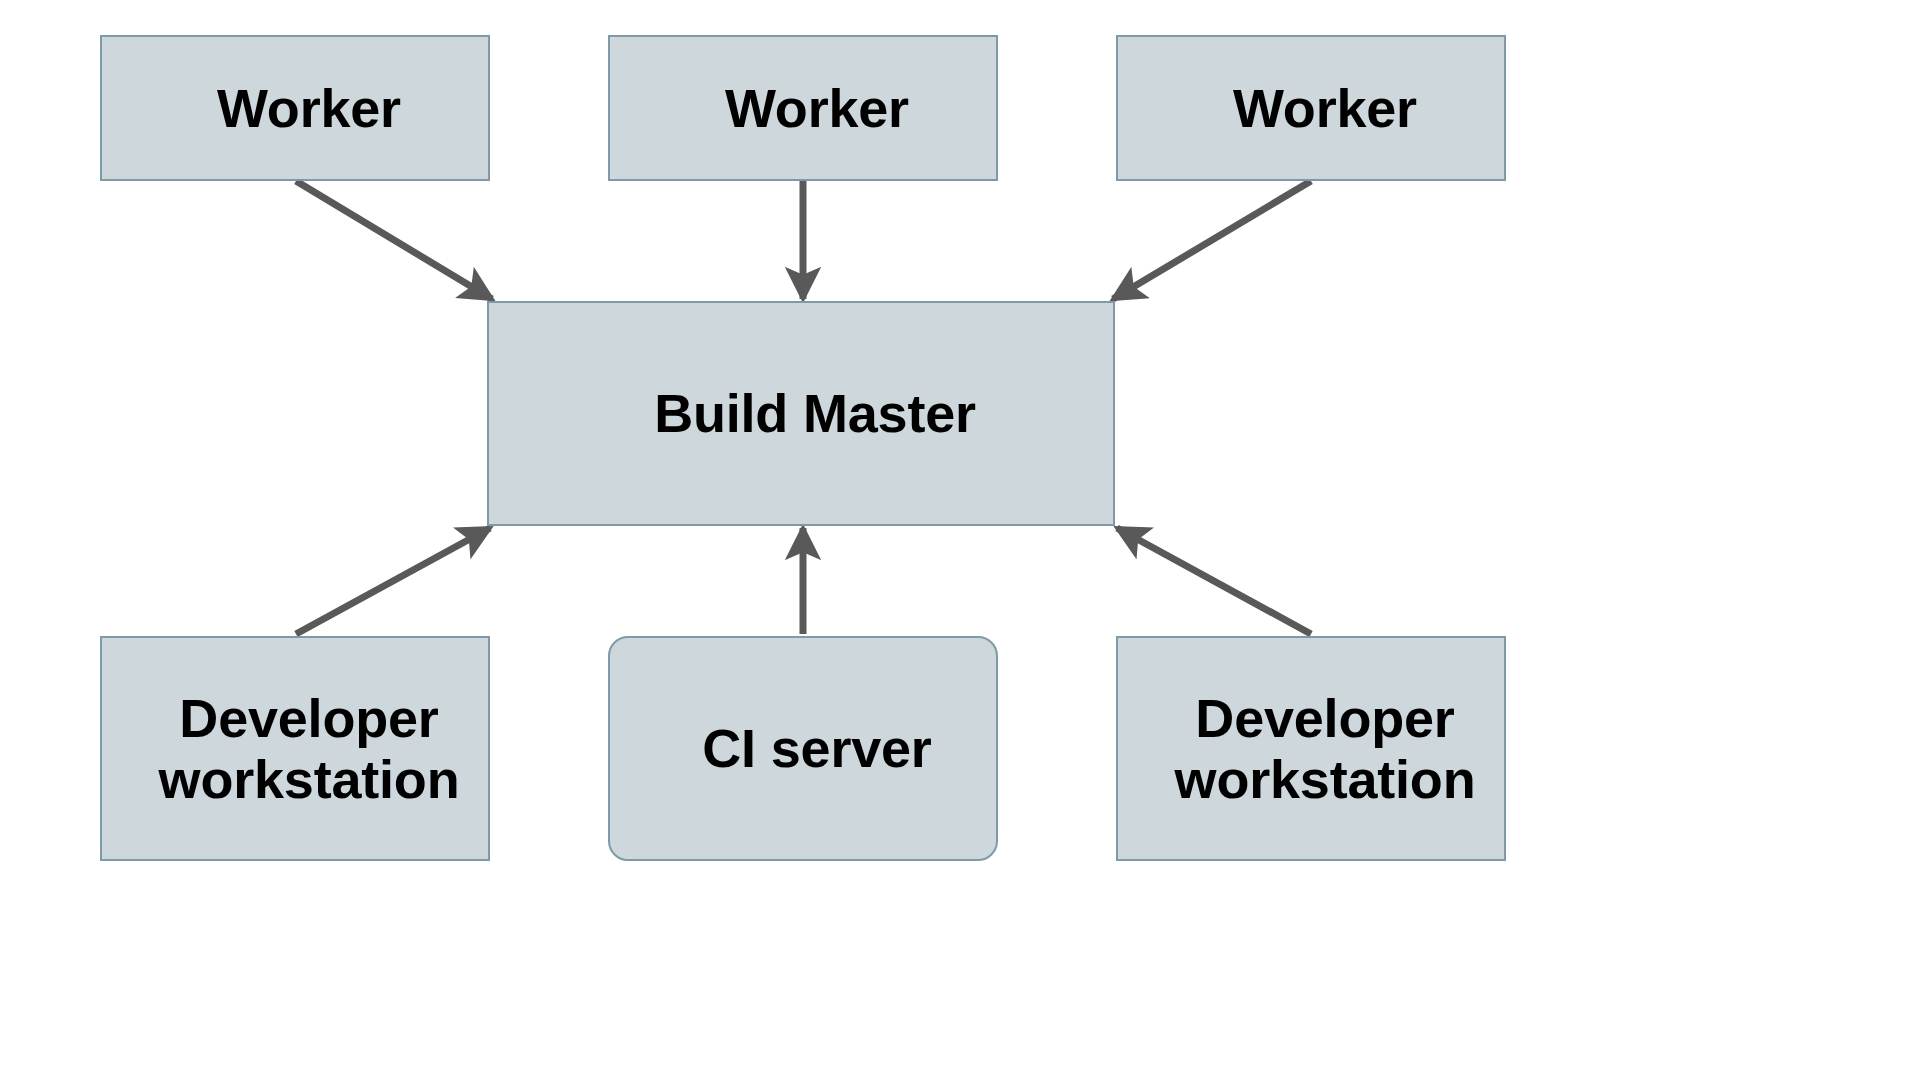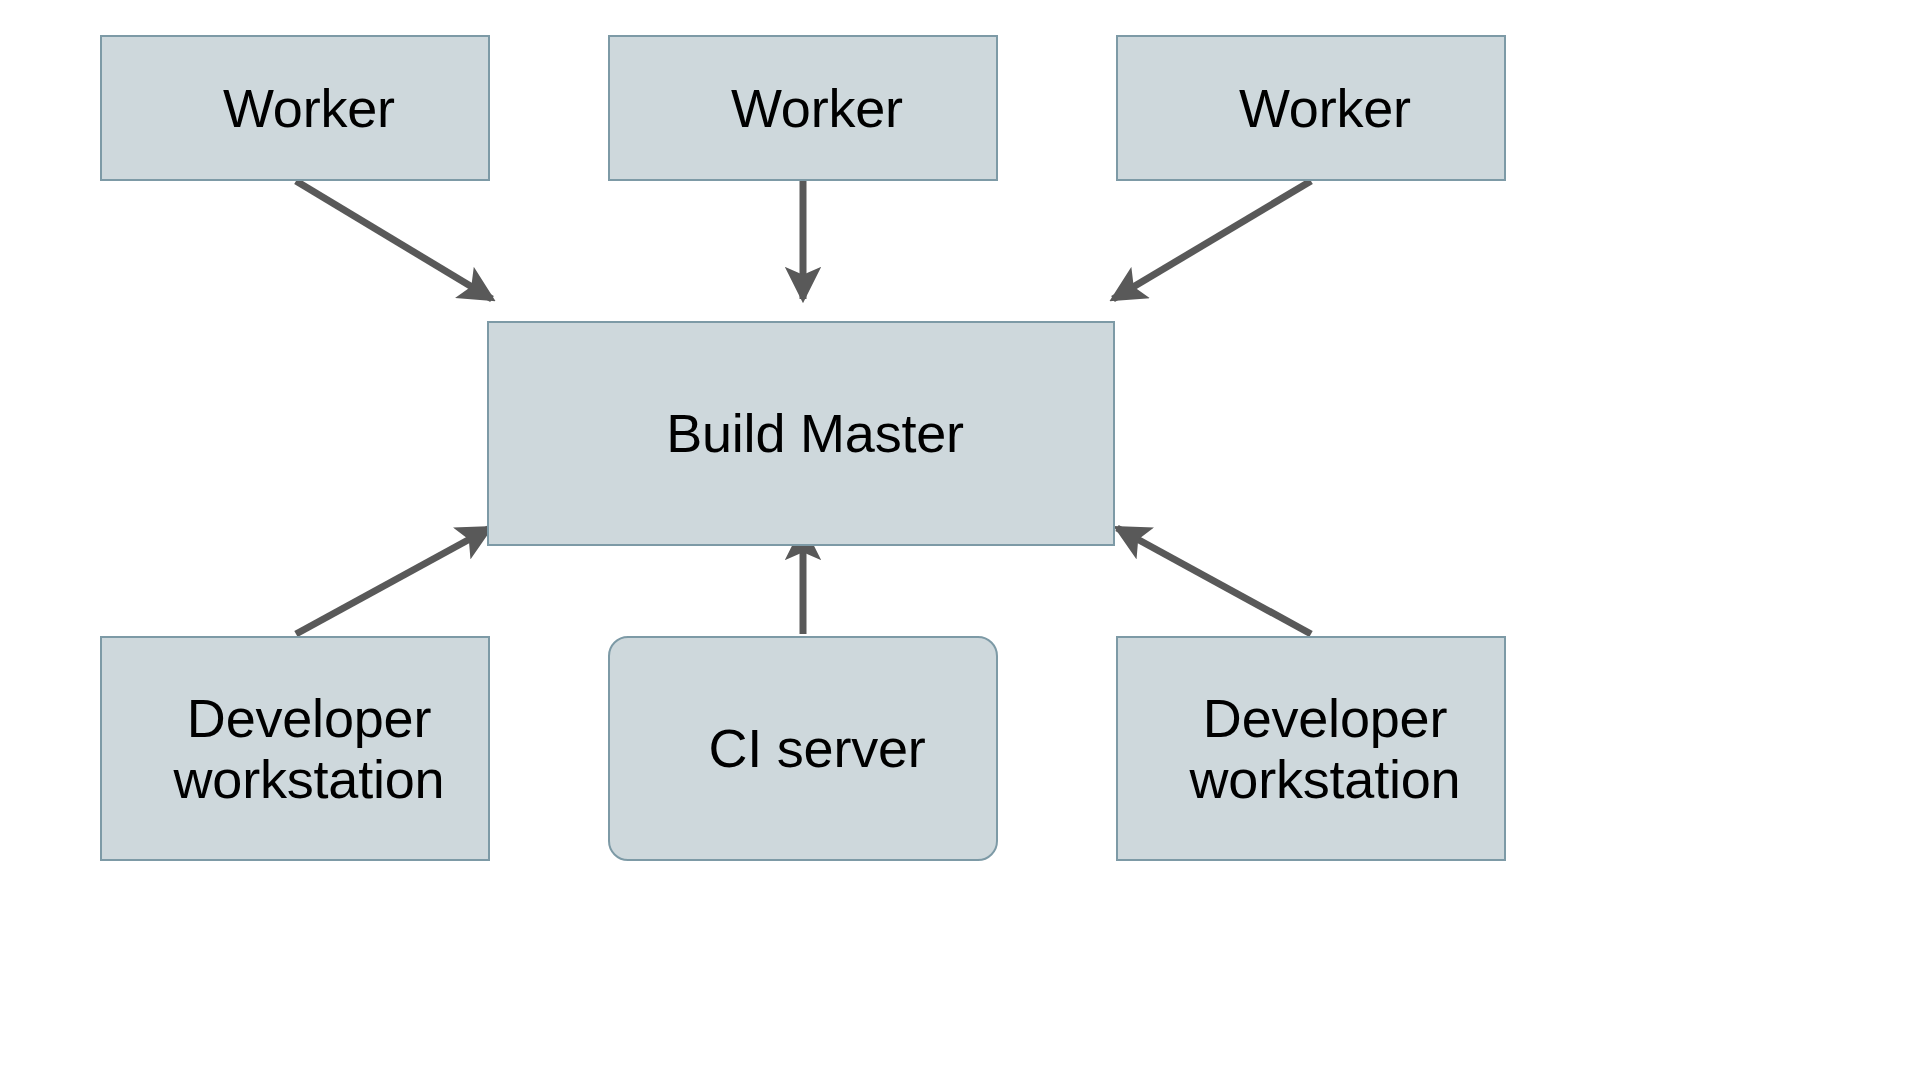--- a/index.html
+++ b/index.html
@@ -20,21 +20,21 @@
     position: absolute;
     box-sizing: border-box;
     background: #ced8dc;
     border: 2px solid #7d9aa6;
     display: flex;
     align-items: center;
     justify-content: center;
     text-align: center;
     color: #000000;
     line-height: 1.12;
-    font-weight: 400;
+    font-weight: 700;
     letter-spacing: -0.2px;
     white-space: pre-line;
     user-select: none;
     padding-left: 28px;
   }
   .node-label {
     display: block;
     width: 100%;
     padding: 0 6px;
     box-sizing: border-box;
@@ -66,21 +66,21 @@
         <line x1="296" y1="634" x2="490" y2="528" stroke="#595959" stroke-width="7" stroke-linecap="butt" marker-end="url(#arrowhead)"></line>
         <line x1="803" y1="634" x2="803" y2="528" stroke="#595959" stroke-width="7" stroke-linecap="butt" marker-end="url(#arrowhead)"></line>
         <line x1="1311" y1="634" x2="1117" y2="528" stroke="#595959" stroke-width="7" stroke-linecap="butt" marker-end="url(#arrowhead)"></line>
       </g>
   </svg>
 
   <div id="node-layer">
       <div class="node" style="left: 100px; top: 35px; width: 390px; height: 146px; background: rgb(206, 216, 220); border-color: rgb(125, 154, 166); color: rgb(0, 0, 0); font-size: 54px;"><span class="node-label">Worker</span></div>
       <div class="node" style="left: 608px; top: 35px; width: 390px; height: 146px; background: rgb(206, 216, 220); border-color: rgb(125, 154, 166); color: rgb(0, 0, 0); font-size: 54px;"><span class="node-label">Worker</span></div>
       <div class="node" style="left: 1116px; top: 35px; width: 390px; height: 146px; background: rgb(206, 216, 220); border-color: rgb(125, 154, 166); color: rgb(0, 0, 0); font-size: 54px;"><span class="node-label">Worker</span></div>
-      <div class="node" style="left: 487px; top: 301px; width: 628px; height: 225px; background: rgb(206, 216, 220); border-color: rgb(125, 154, 166); color: rgb(0, 0, 0); font-size: 54px; margin-top: 20px;"><span class="node-label">Build Master</span></div>
+      <div class="node" style="left: 487px; top: 301px; width: 628px; height: 225px; background: rgb(206, 216, 220); border-color: rgb(125, 154, 166); color: rgb(0, 0, 0); font-size: 54px;"><span class="node-label">Build Master</span></div>
       <div class="node" style="left: 100px; top: 636px; width: 390px; height: 225px; background: rgb(206, 216, 220); border-color: rgb(125, 154, 166); color: rgb(0, 0, 0); font-size: 54px;"><span class="node-label">Developer
 workstation</span></div>
       <div class="node" style="left: 608px; top: 636px; width: 390px; height: 225px; background: rgb(206, 216, 220); border-color: rgb(125, 154, 166); color: rgb(0, 0, 0); font-size: 54px; border-radius: 20px;"><span class="node-label">CI server</span></div>
       <div class="node" style="left: 1116px; top: 636px; width: 390px; height: 225px; background: rgb(206, 216, 220); border-color: rgb(125, 154, 166); color: rgb(0, 0, 0); font-size: 54px;"><span class="node-label">Developer
 workstation</span></div>
     </div>
 
 </div>
 
 </body></html>

